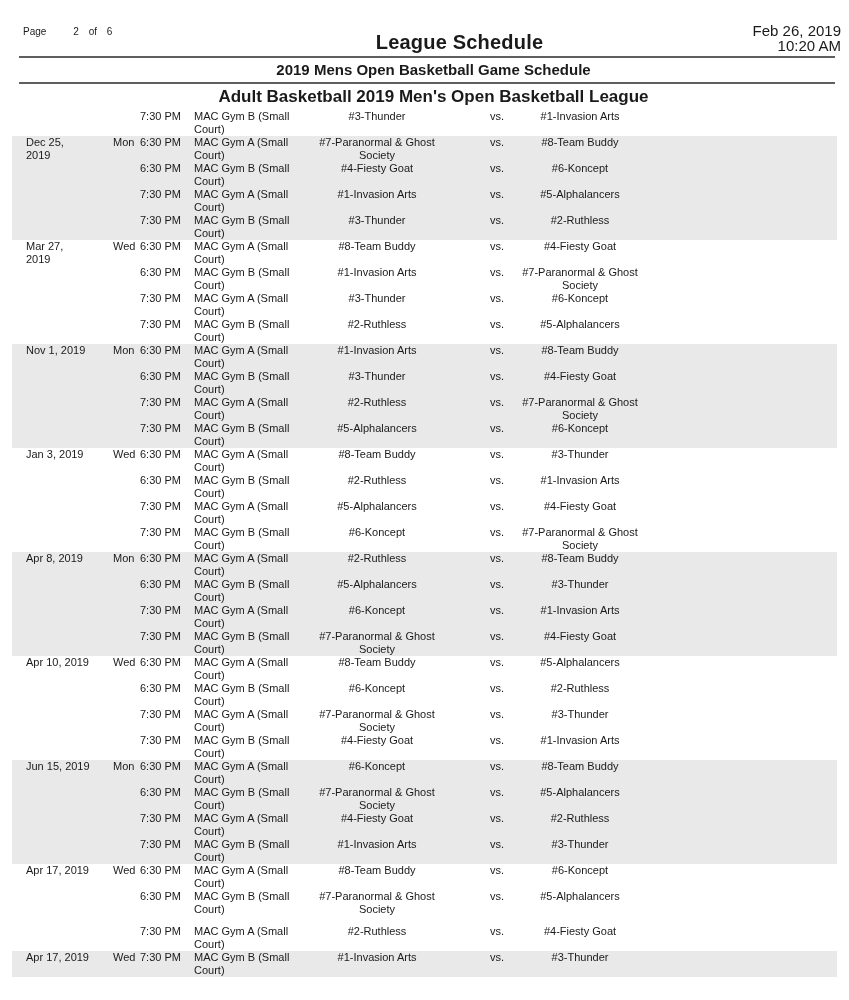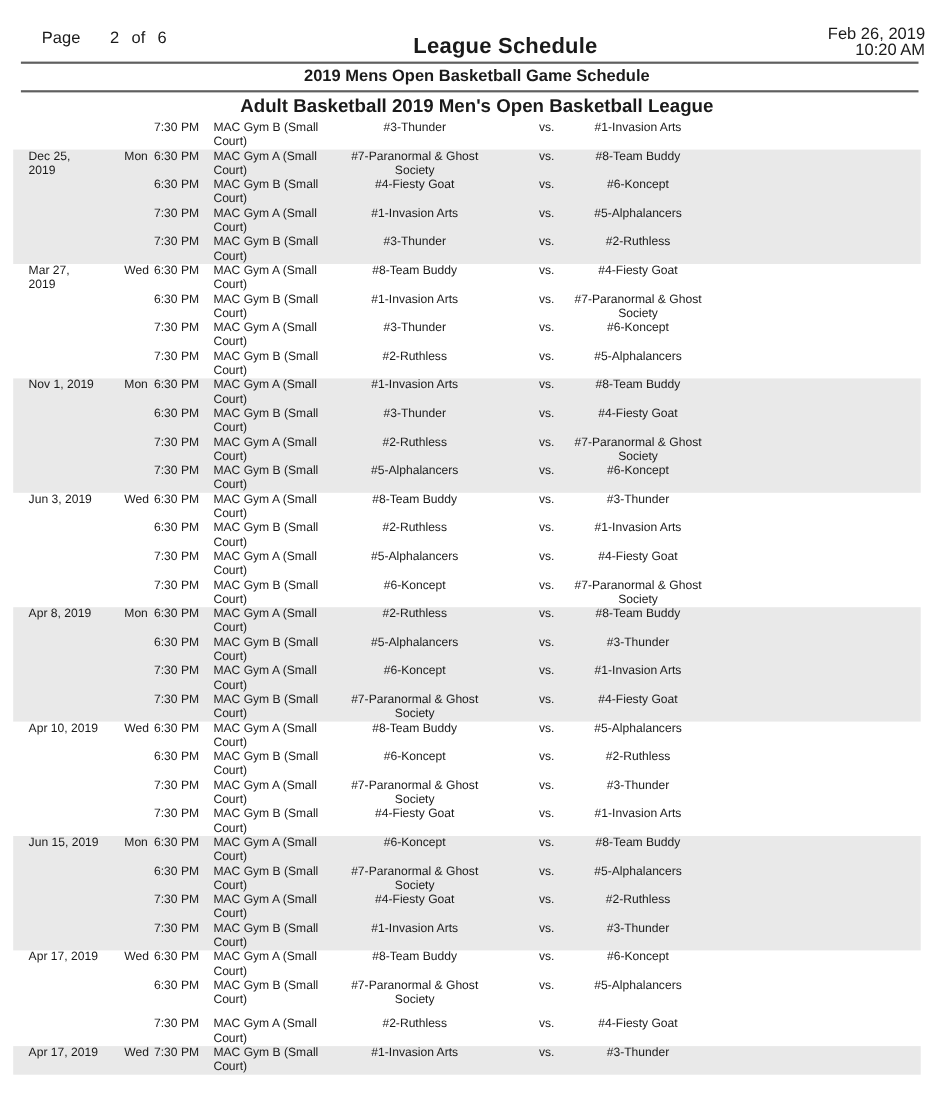--- a/index.html
+++ b/index.html
@@ -6,21 +6,21 @@
   body {
     width: 849px; height: 1000px; overflow: hidden; position: relative;
     font-family: "Liberation Sans", sans-serif;
     color: var(--text, #1a1a1a);
     -webkit-font-smoothing: antialiased;
   }
   .page { width: 849px; height: 1000px; }
 
   
   .header { position: relative; height: 56px; }
-  .page-info { position: absolute; left: 38px; top: 26px; font-size: 15px; white-space: nowrap; text-align: center; }
+  .page-info { position: absolute; left: 23px; top: 26px; font-size: 10px; white-space: nowrap; text-align: center; }
   .page-info .page-value { margin-left: 27px; word-spacing: 7px; }
   .doc-title {
     position: absolute; left: 0; right: 0; top: 31px;
     text-align: center; font-size: 20px; font-weight: bold;
     transform: translateX(35px); letter-spacing: 0.2px;
   }
   .datetime {
     position: absolute; right: 8px; top: 23px;
     font-size: 15px; line-height: 15px; text-align: right; white-space: nowrap;
   }
@@ -184,21 +184,21 @@
     <div class="c day"></div>
     <div class="c time">7:30 PM</div>
     <div class="c loc">MAC Gym B (Small Court)</div>
     <div class="c team1">#5-Alphalancers</div>
     <div class="c vs">vs.</div>
     <div class="c team2">#6-Koncept</div>
   </div>
       </div>
       <div class="group">
         <div class="row">
-    <div class="c date">Jun 3, 2019</div>
+    <div class="c date">Jan 3, 2019</div>
     <div class="c day">Wed</div>
     <div class="c time">6:30 PM</div>
     <div class="c loc">MAC Gym A (Small Court)</div>
     <div class="c team1">#8-Team Buddy</div>
     <div class="c vs">vs.</div>
     <div class="c team2">#3-Thunder</div>
   </div>
         <div class="row">
     <div class="c date"></div>
     <div class="c day"></div>

